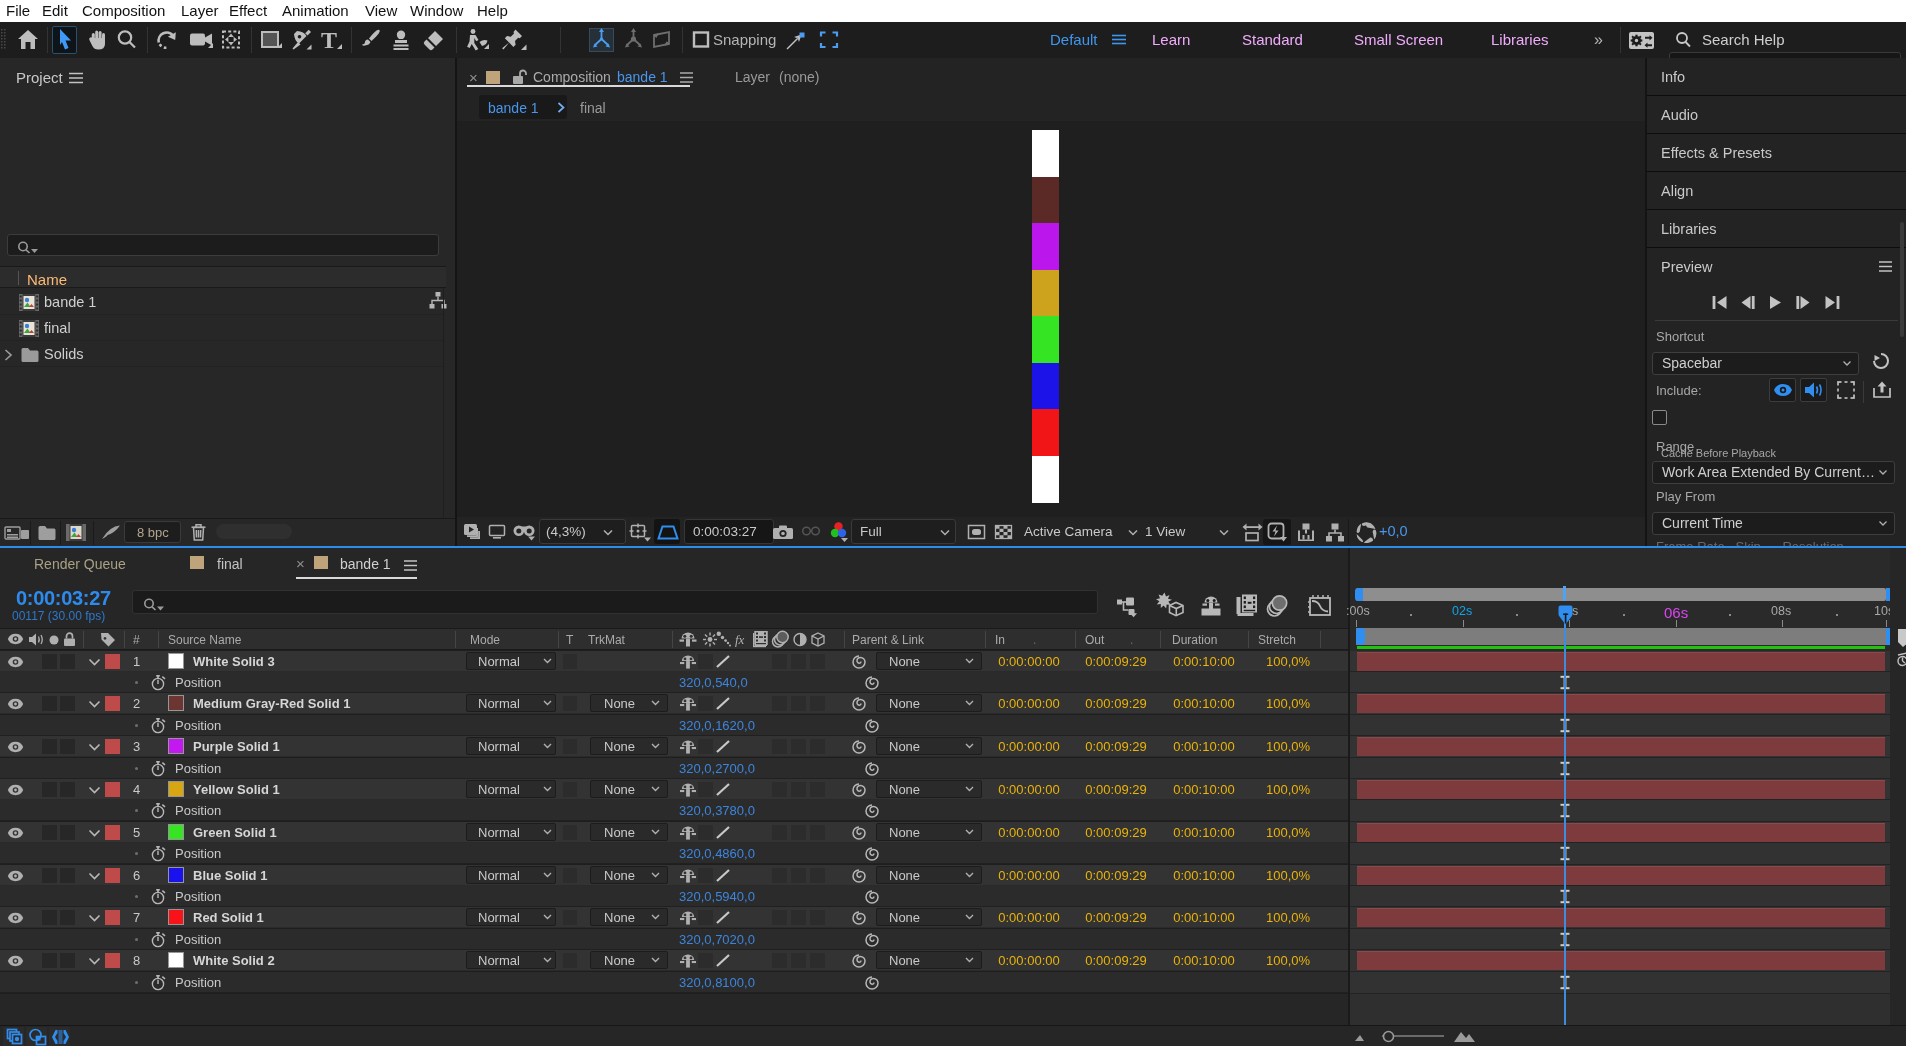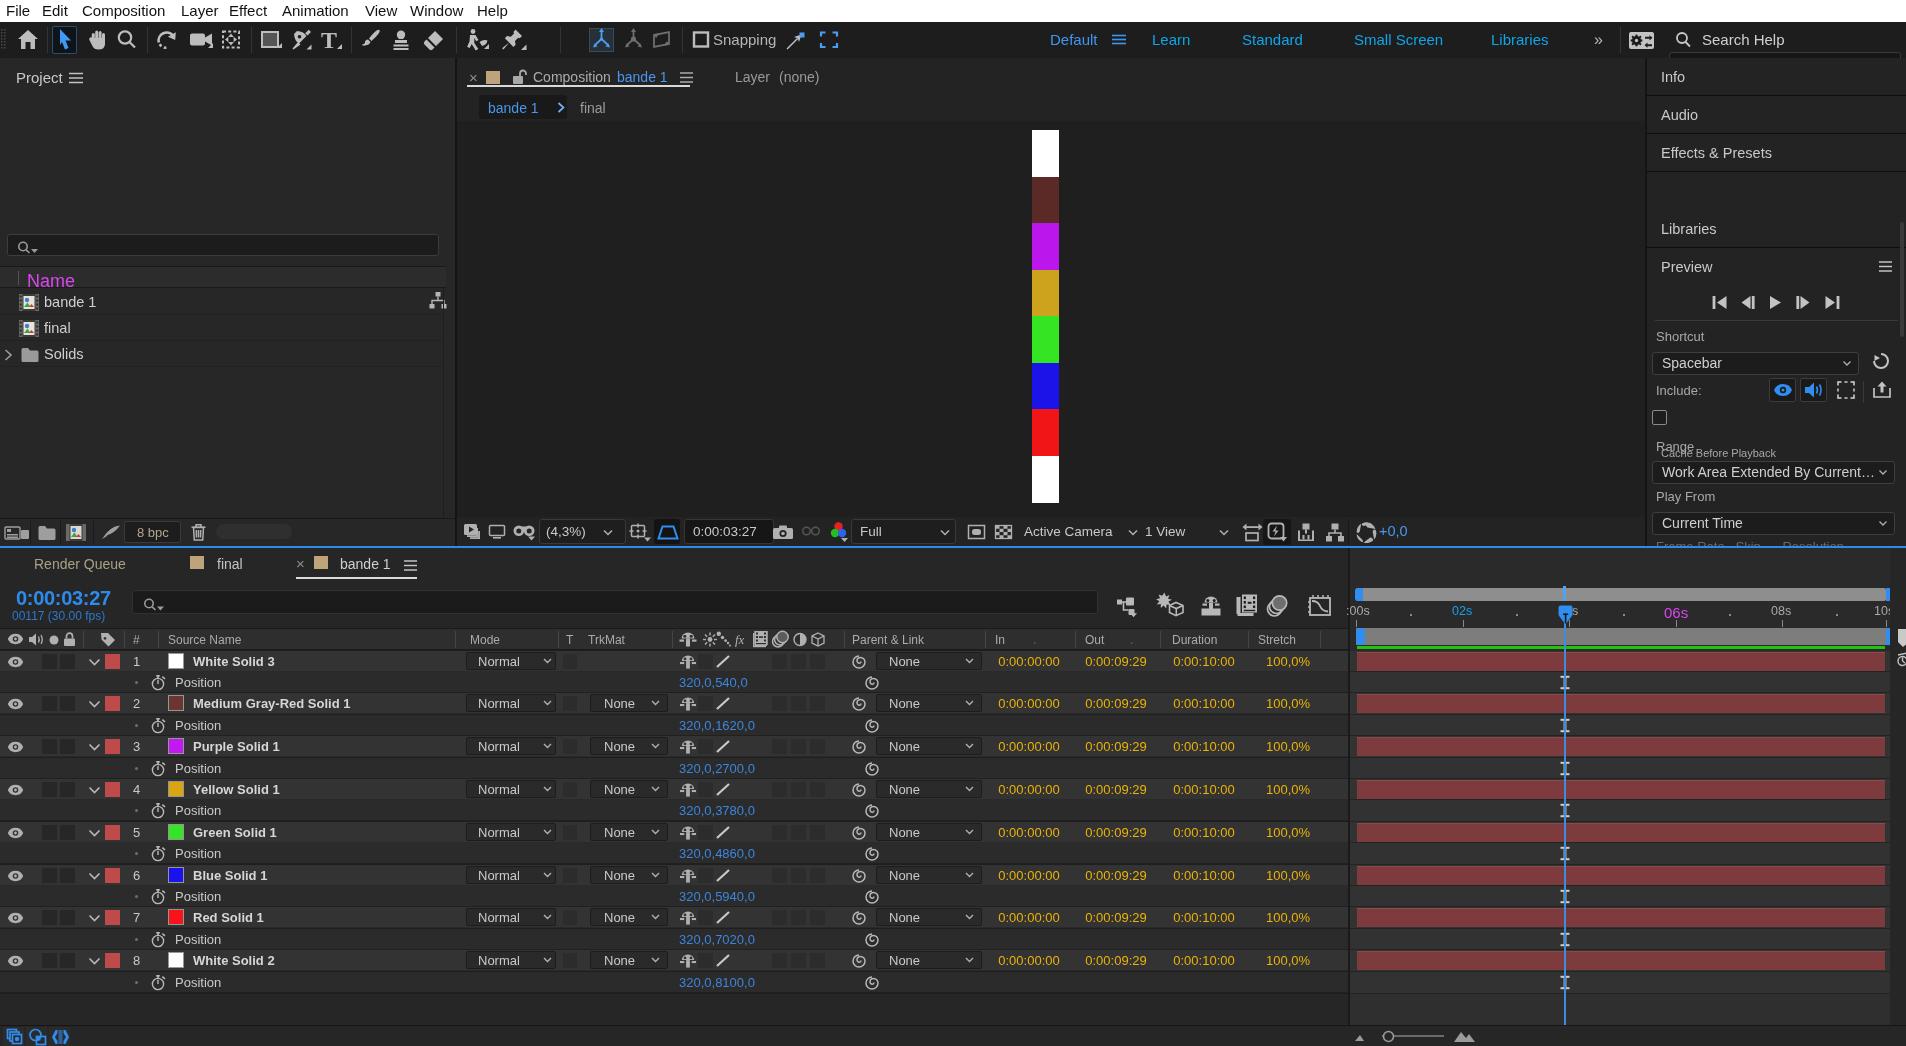--- a/index.html
+++ b/index.html
@@ -11,35 +11,35 @@
 
 
 #menubar { position:absolute; left:0; top:0; width:1906px; height:22px; background:#ffffff;
   color:#111; font-size:15px; }
 #menubar span { position:absolute; top:2px; }
 
 
 #toolbar { position:absolute; left:0; top:22px; width:1906px; height:36px; background:#1d1d1d; }
 .tsep { position:absolute; top:5px; width:1px; height:26px; background:#333; }
 .ticon { position:absolute; top:0; height:36px; display:flex; align-items:center; justify-content:center; }
-.wslabel { position:absolute; top:0; height:36px; line-height:36px; font-size:14px; color:#0ea5e9; }
+.wslabel { position:absolute; top:0; height:36px; line-height:36px; font-size:14px; color:#f0abfc; }
 
 
 #projpanel { position:absolute; left:0; top:58px; width:455px; height:489px; background:#272727; }
 #comppanel { position:absolute; left:457px; top:58px; width:1188px; height:489px; background:#232323; }
 #rightpanel { position:absolute; left:1647px; top:58px; width:259px; height:489px; background:#232323; }
 #bluebar { position:absolute; left:0; top:546px; width:1906px; height:2px; background:#2d8ceb; }
 #timeline { position:absolute; left:0; top:548px; width:1906px; height:498px; background:#262626; }
 
 
 .paneltitle { position:absolute; font-size:15px; color:#c9c9c9; }
 #projsearch { position:absolute; left:7px; top:176px; width:432px; height:22px; background:#1c1c1c;
   border:1px solid #3c3c3c; border-radius:3px; }
 #namehdr { position:absolute; left:0; top:208px; width:446px; height:22px; background:#2c2c2c;
-  border-top:1px solid #191919; border-bottom:1px solid #191919; color:#d946ef; font-size:18px; }
+  border-top:1px solid #191919; border-bottom:1px solid #191919; color:#fdba74; font-size:15px; }
 .projrow { position:absolute; left:0; width:444px; height:26px; font-size:14.5px; color:#cfcfcf;
   border-bottom:1px solid #222222; }
 #projbottom { position:absolute; left:0; top:460px; width:455px; height:29px; border-top:1px solid #191919; }
 
 
 #comptabs { position:absolute; left:0; top:0; width:1188px; height:30px; background:#232323; font-size:14px; }
 #compcrumb { position:absolute; left:0; top:30px; width:1188px; height:33px; font-size:14px; }
 #compviewer { position:absolute; left:0; top:63px; width:1188px; height:396px; background:#1f1f1f; }
 #compbar { position:absolute; left:0; top:459px; width:1188px; height:30px; background:#232323; }
 
@@ -611,20 +611,21 @@
             <path d="M6.3 1.2 a9.7 9.7 0 0 1 9.4 0.6 l-7.8 2.2 q-3 -0.6-1.6-2.8 z"></path>
           </g>
         </svg>
       <span class="abs" style="left:922px; top:6px; color:#4996ec; font-size:14.5px;">+0,0</span>
     </div>
   </div>
   <div id="rightpanel">
     <div class="rphdr" style="top:0px;"><span>Info</span></div>
     <div class="rphdr" style="top:38px;"><span>Audio</span></div>
     <div class="rphdr" style="top:76px;"><span>Effects &amp; Presets</span></div>
+    <div class="rphdr" style="top:114px;"><span>Align</span></div>
     <div class="rphdr" style="top:152px;"><span>Libraries</span></div>
     <div class="rphdr" style="top:190px; border-bottom:none;"><span>Preview</span></div>
     <svg class="abs" style="left:231px; top:202px;" width="15" height="13" viewBox="0 0 15 13">
         <g stroke="#c3c3c3" stroke-width="1.5">
           <line x1="1" y1="2" x2="14" y2="2"></line>
           <line x1="1" y1="6.5" x2="14" y2="6.5"></line>
           <line x1="1" y1="11" x2="14" y2="11"></line>
         </g>
       </svg>
     <svg class="abs" style="left:64px; top:236px;" width="17" height="17" viewBox="0 0 17 17">

